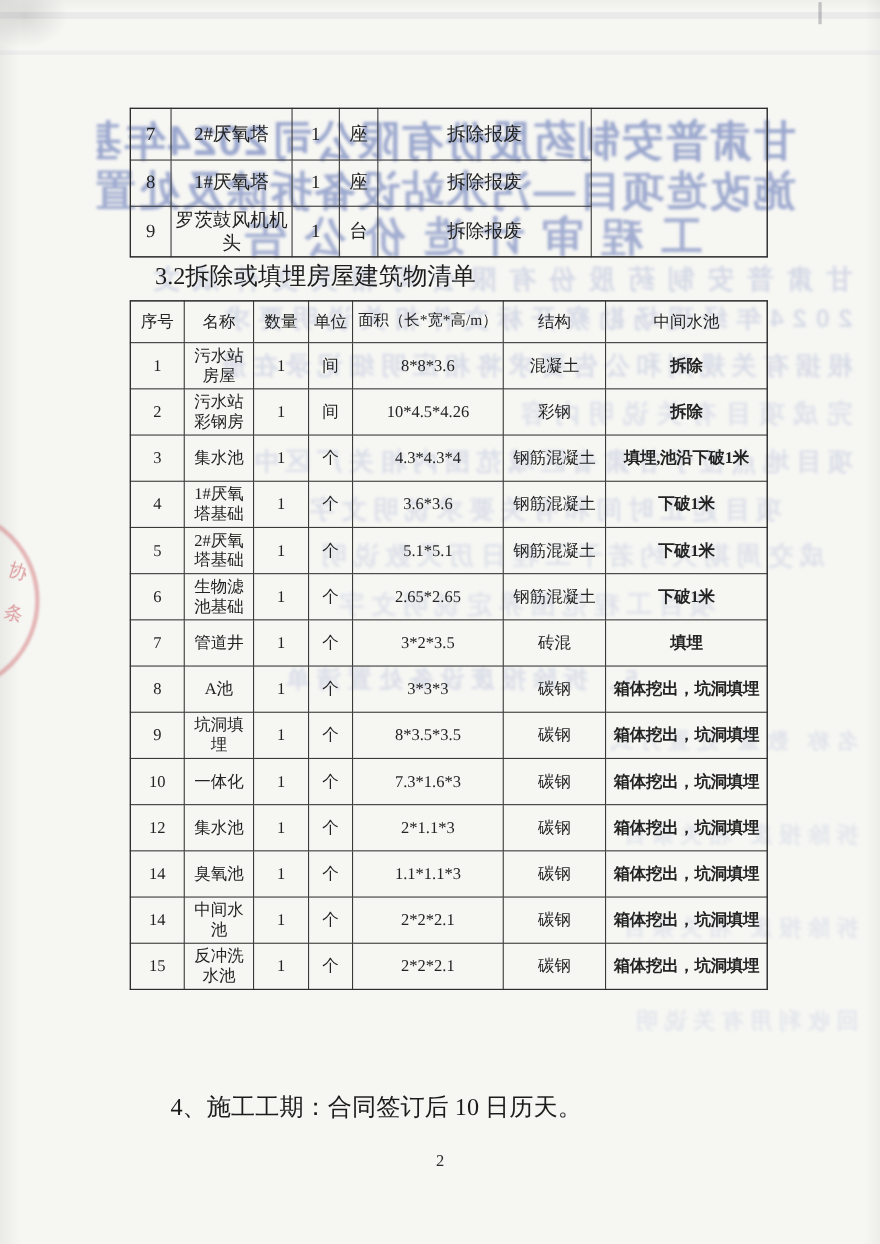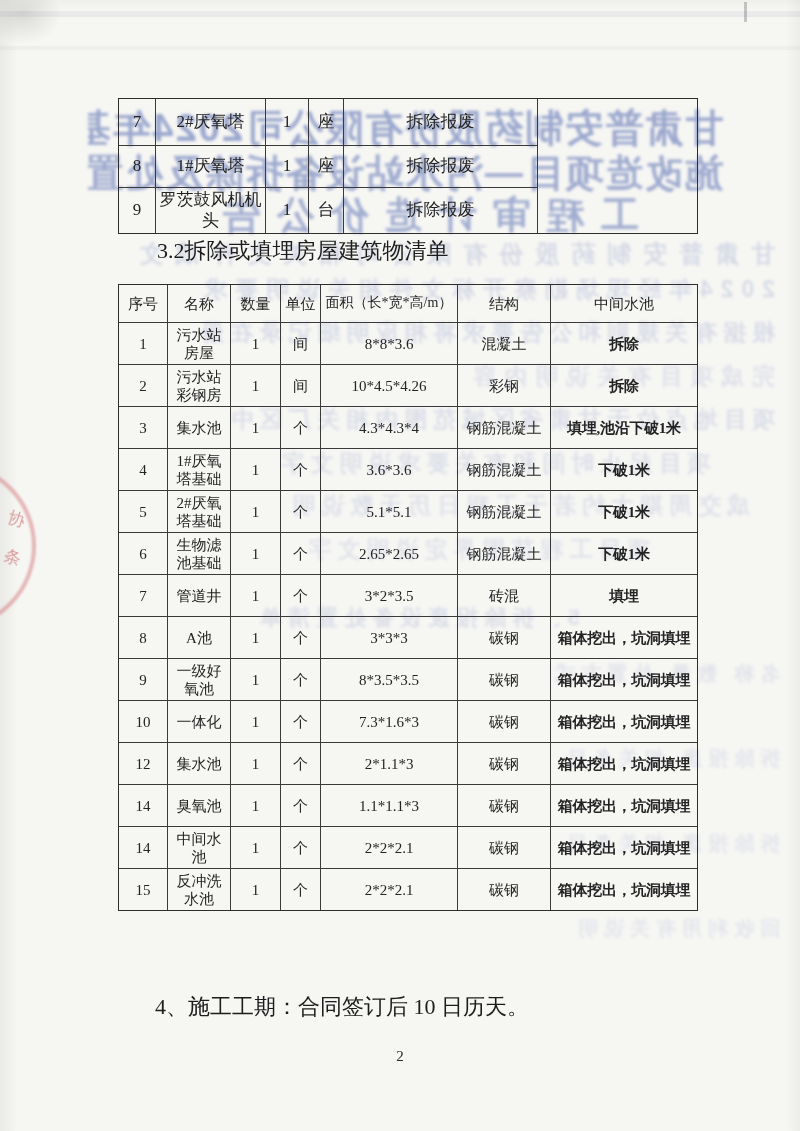--- a/index.html
+++ b/index.html
@@ -35,27 +35,27 @@
   
   table{border-collapse:collapse;table-layout:fixed;position:absolute;
     background:transparent;}
   td,th{border:1px solid #3a3a3a;text-align:center;vertical-align:middle;
     padding:0 3px;line-height:1.2;font-weight:normal;overflow:hidden;}
   .tbl-outline{outline:1px solid #2d2d2d;outline-offset:-1px;}
   #equipment-table{left:118px;top:98px;width:579px;height:135px;font-size:17px;}
   #equipment-table tr:nth-child(1){height:47px;}
   #equipment-table tr:nth-child(2){height:42px;}
   #equipment-table tr:nth-child(3){height:46px;}
-  #buildings-table{left:118px;top:273px;width:579px;font-size:15px;margin-top:11px;}
+  #buildings-table{left:118px;top:273px;width:579px;font-size:15px;}
   #buildings-table tr{height:42px;}
   #buildings-table tr.hdr{height:38px;}
   #buildings-table td.c-disposal{padding:0 1px;letter-spacing:-0.3px;font-weight:bold;}
   #buildings-table th.c-size{font-size:14px;}
 
-  .heading{position:absolute;left:157px;top:236px;font-size:22px;color:#1c1c1c;}
+  .heading{position:absolute;left:141px;top:236px;font-size:22px;color:#1c1c1c;}
   .footer-note{position:absolute;left:155px;top:992px;font-size:22px;color:#1c1c1c;}
   .page-number{position:absolute;left:0;top:1048px;width:800px;text-align:center;
     font-size:15px;color:#2a2a2a;}
 </style>
 </head>
 <body>
 
 <div class="page">
 
   <div class="streak s1"></div>
@@ -212,21 +212,21 @@
           <td class="c-no">8</td>
           <td class="c-name">A池</td>
           <td class="c-qty">1</td>
           <td class="c-unit">个</td>
           <td class="c-size">3*3*3</td>
           <td class="c-structure">碳钢</td>
           <td class="c-disposal">箱体挖出，坑洞填埋</td>
         </tr>
         <tr>
           <td class="c-no">9</td>
-          <td class="c-name">一级好氧池</td>
+          <td class="c-name">坑洞填埋</td>
           <td class="c-qty">1</td>
           <td class="c-unit">个</td>
           <td class="c-size">8*3.5*3.5</td>
           <td class="c-structure">碳钢</td>
           <td class="c-disposal">箱体挖出，坑洞填埋</td>
         </tr>
         <tr>
           <td class="c-no">10</td>
           <td class="c-name">一体化</td>
           <td class="c-qty">1</td>

